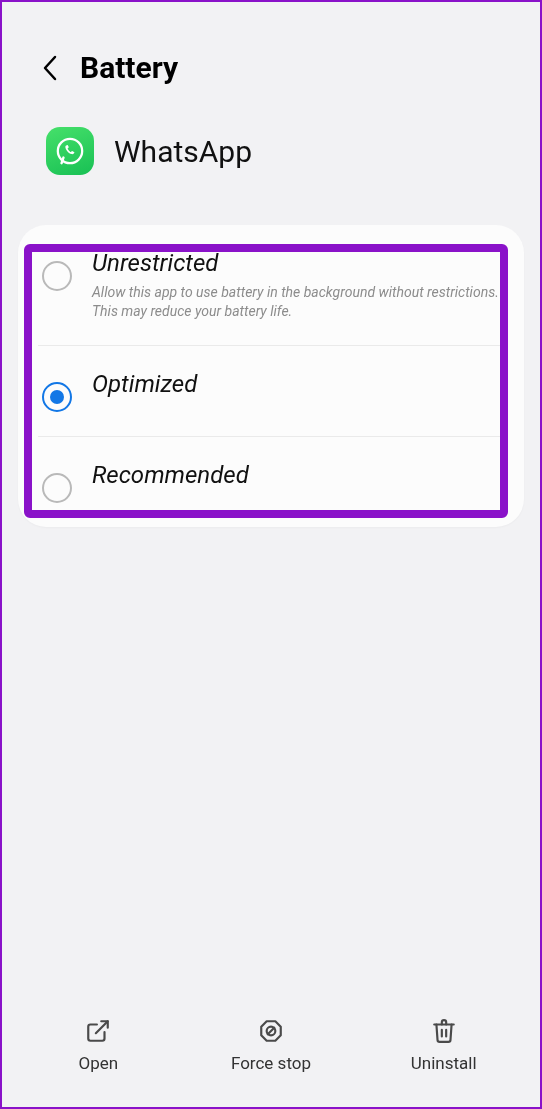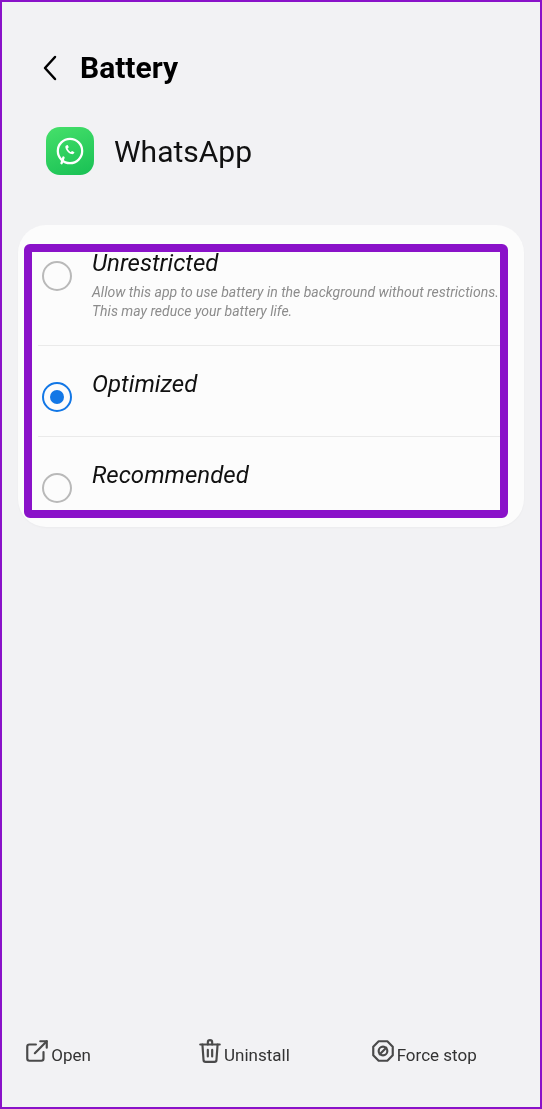--- a/index.html
+++ b/index.html
@@ -35,21 +35,21 @@
     .row-text { flex:1; }
     .row-title { font-size:24px; color:#111; margin-bottom:6px; }
     .row-desc { font-size:14px; line-height:1.35; color:#8c8c8c; }
     
     .hl { position:absolute; left:22px; top:242px; width:484px; height:274px;
           border:8px solid #8a12c9; border-radius:6px; pointer-events:none; }
     
     .nav { position:absolute; bottom:0; left:0; right:0;
            display:flex; justify-content:space-around;
            padding:20px 10px 34px 10px; }
-    .nav-item { display:flex; flex-direction:row; align-items:center; width:150px; }
+    .nav-item { display:flex; flex-direction:column; align-items:center; width:150px; }
     .nav-ico { width:28px; height:28px; margin-bottom:8px;
                display:flex; align-items:center; justify-content:center;
                color:#4a4a4a; }
     .nav-lbl { font-size:17px; color:#333; }
   </style>
 </head>
 <body>
 
 <div class="hdr">
   <div class="back">
@@ -104,32 +104,32 @@
         <path d="M18 13v6a2 2 0 0 1-2 2H5a2 2 0 0 1-2-2V8a2 2 0 0 1 2-2h6"></path>
         <polyline points="15 3 21 3 21 9"></polyline>
           <line x1="10" y1="14" x2="21" y2="3"></line>
       </svg>
     </div>
     <div class="nav-lbl">Open</div>
   </div>
   <div class="nav-item">
     <div class="nav-ico">
       <svg width="26" height="26" viewBox="0 0 24 24" fill="none" stroke="currentColor" stroke-width="2" stroke-linecap="round" stroke-linejoin="round">
+        <polygon points="8 3 16 3 21 8 21 16 16 21 8 21 3 16 3 8"></polygon>
+        <circle cx="12" cy="12" r="4"></circle>
+          <line x1="9" y1="15" x2="15" y2="9"></line>
+      </svg>
+    </div>
+    <div class="nav-lbl">Force stop</div>
+  </div>
+  <div class="nav-item">
+    <div class="nav-ico">
+      <svg width="26" height="26" viewBox="0 0 24 24" fill="none" stroke="currentColor" stroke-width="2" stroke-linecap="round" stroke-linejoin="round">
         <polyline points="3 6 5 6 21 6"></polyline>
         <path d="M19 6l-1 14a2 2 0 0 1-2 2H8a2 2 0 0 1-2-2L5 6"></path>
         <path d="M10 6V4a2 2 0 0 1 2-2 2 2 0 0 1 2 2v2"></path>
         <line x1="10" y1="11" x2="10" y2="17"></line>
           <line x1="14" y1="11" x2="14" y2="17"></line>
       </svg>
     </div>
     <div class="nav-lbl">Uninstall</div>
   </div>
-  <div class="nav-item">
-    <div class="nav-ico">
-      <svg width="26" height="26" viewBox="0 0 24 24" fill="none" stroke="currentColor" stroke-width="2" stroke-linecap="round" stroke-linejoin="round">
-        <polygon points="8 3 16 3 21 8 21 16 16 21 8 21 3 16 3 8"></polygon>
-        <circle cx="12" cy="12" r="4"></circle>
-          <line x1="9" y1="15" x2="15" y2="9"></line>
-      </svg>
-    </div>
-    <div class="nav-lbl">Force stop</div>
-  </div>
 </div>
 
 </body></html>

